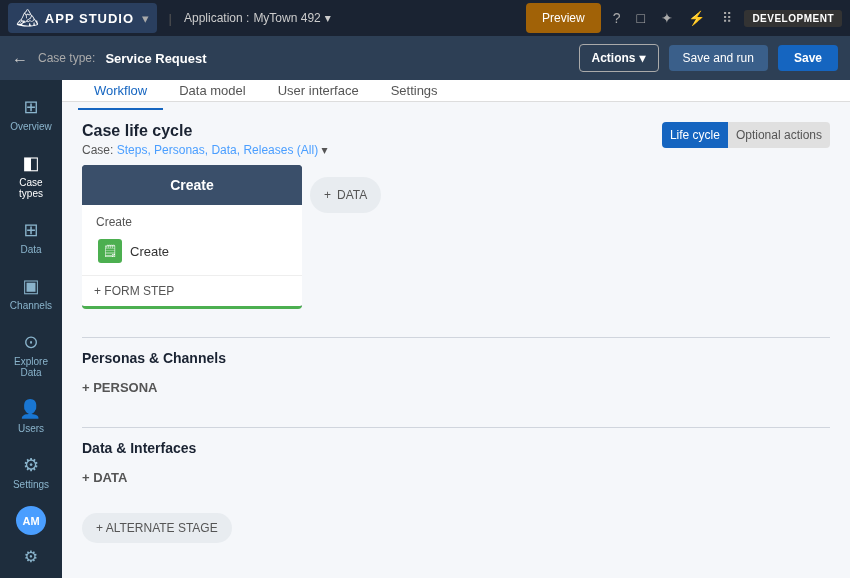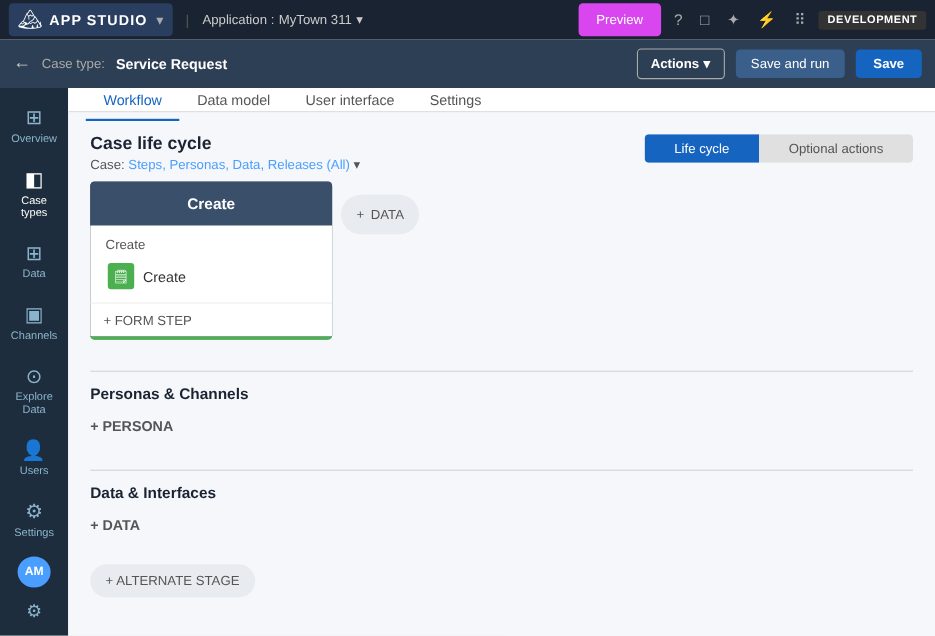--- a/index.html
+++ b/index.html
@@ -18,21 +18,21 @@
       display: flex; align-items: center; gap: 6px;
       background: #2a3f5f; border-radius: 4px; padding: 4px 8px;
     }
     .logo-icon { color: white; font-size: 18px; }
     .app-studio-text { color: white; font-weight: bold; font-size: 13px; letter-spacing: 1px; }
     .top-bar-dropdown { color: #aaa; margin-left: 2px; cursor: pointer; }
     .top-bar-separator { color: #555; margin: 0 4px; }
     .top-bar-app { color: #ccc; font-size: 12px; display: flex; align-items: center; gap: 4px; }
     .top-bar-spacer { flex: 1; }
     .preview-btn {
-      background: #d946ef; color: white; border: none; border-radius: 4px;
+      background: #a16207; color: white; border: none; border-radius: 4px;
       padding: 8px 16px; font-size: 12px; cursor: pointer; font-weight: 500;
     }
     .top-bar-icon { color: #aaa; font-size: 14px; cursor: pointer; padding: 4px; }
     .dev-badge {
       background: #333; color: white; font-size: 10px; font-weight: bold;
       padding: 3px 8px; border-radius: 3px; letter-spacing: 0.5px;
     }
 
     
     .second-bar {
@@ -135,21 +135,21 @@
       justify-content: space-between;
       margin-bottom: 8px;
     }
     .section-title { font-size: 16px; font-weight: 600; color: #1a2332; }
     .section-subtitle { font-size: 12px; color: #4a9eff; margin-top: 3px; }
     .section-subtitle a { color: #4a9eff; text-decoration: none; }
     .section-subtitle span { color: #555; }
 
     .lifecycle-btns { display: flex; gap: 0; border-radius: 4px; overflow: hidden; }
     .lc-btn {
-      padding: 6px 27px; font-size: 12px; cursor: pointer; border: none;
+      padding: 6px 8px; font-size: 12px; cursor: pointer; border: none;
     }
     .lc-btn.active { background: #1565c0; color: white; }
     .lc-btn.inactive { background: #e0e0e0; color: #555; }
 
     
     .stage-area {
       display: flex;
       align-items: flex-start;
       gap: 8px;
       margin-bottom: 16px;
@@ -231,21 +231,21 @@
 
 <div class="top-bar">
   <div class="top-bar-logo">
     <span class="logo-icon">🏔</span>
     <span class="app-studio-text">APP STUDIO</span>
     <span class="top-bar-dropdown">▾</span>
   </div>
   <span class="top-bar-separator">|</span>
   <div class="top-bar-app">
     <span>Application :</span>
-    <span>MyTown 311</span>
+    <span>MyTown 492</span>
     <span>▾</span>
   </div>
   <div class="top-bar-spacer"></div>
   <button class="preview-btn">Preview</button>
   <span class="top-bar-icon">?</span>
   <span class="top-bar-icon">□</span>
   <span class="top-bar-icon">✦</span>
   <span class="top-bar-icon">⚡</span>
   <span class="top-bar-icon">⠿</span>
   <div class="dev-badge">DEVELOPMENT</div>

